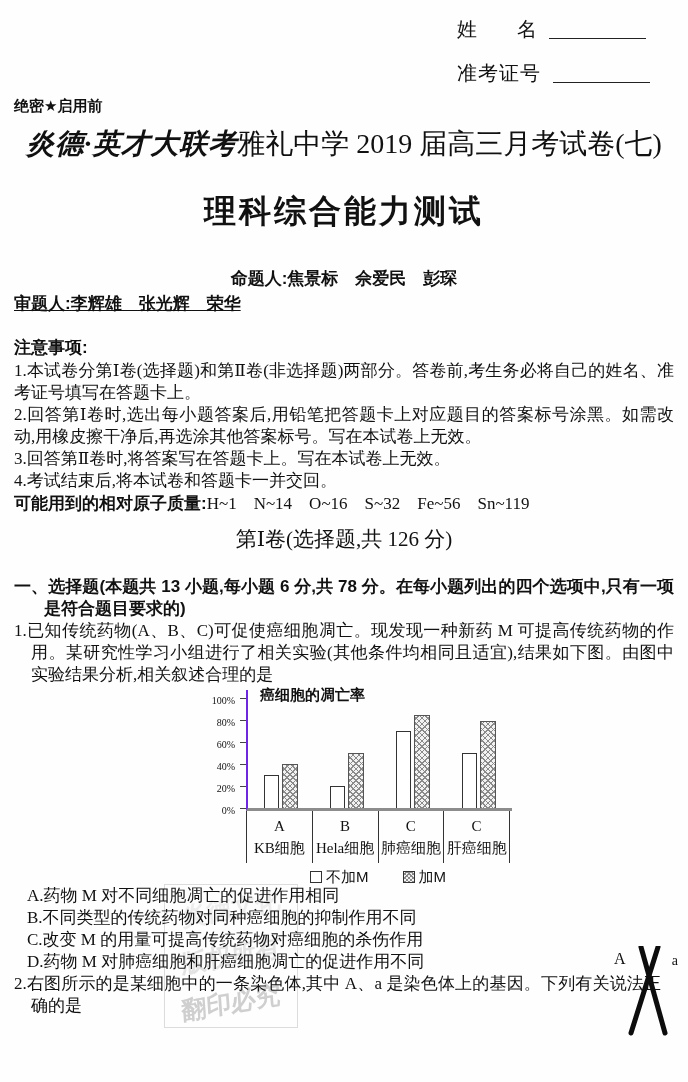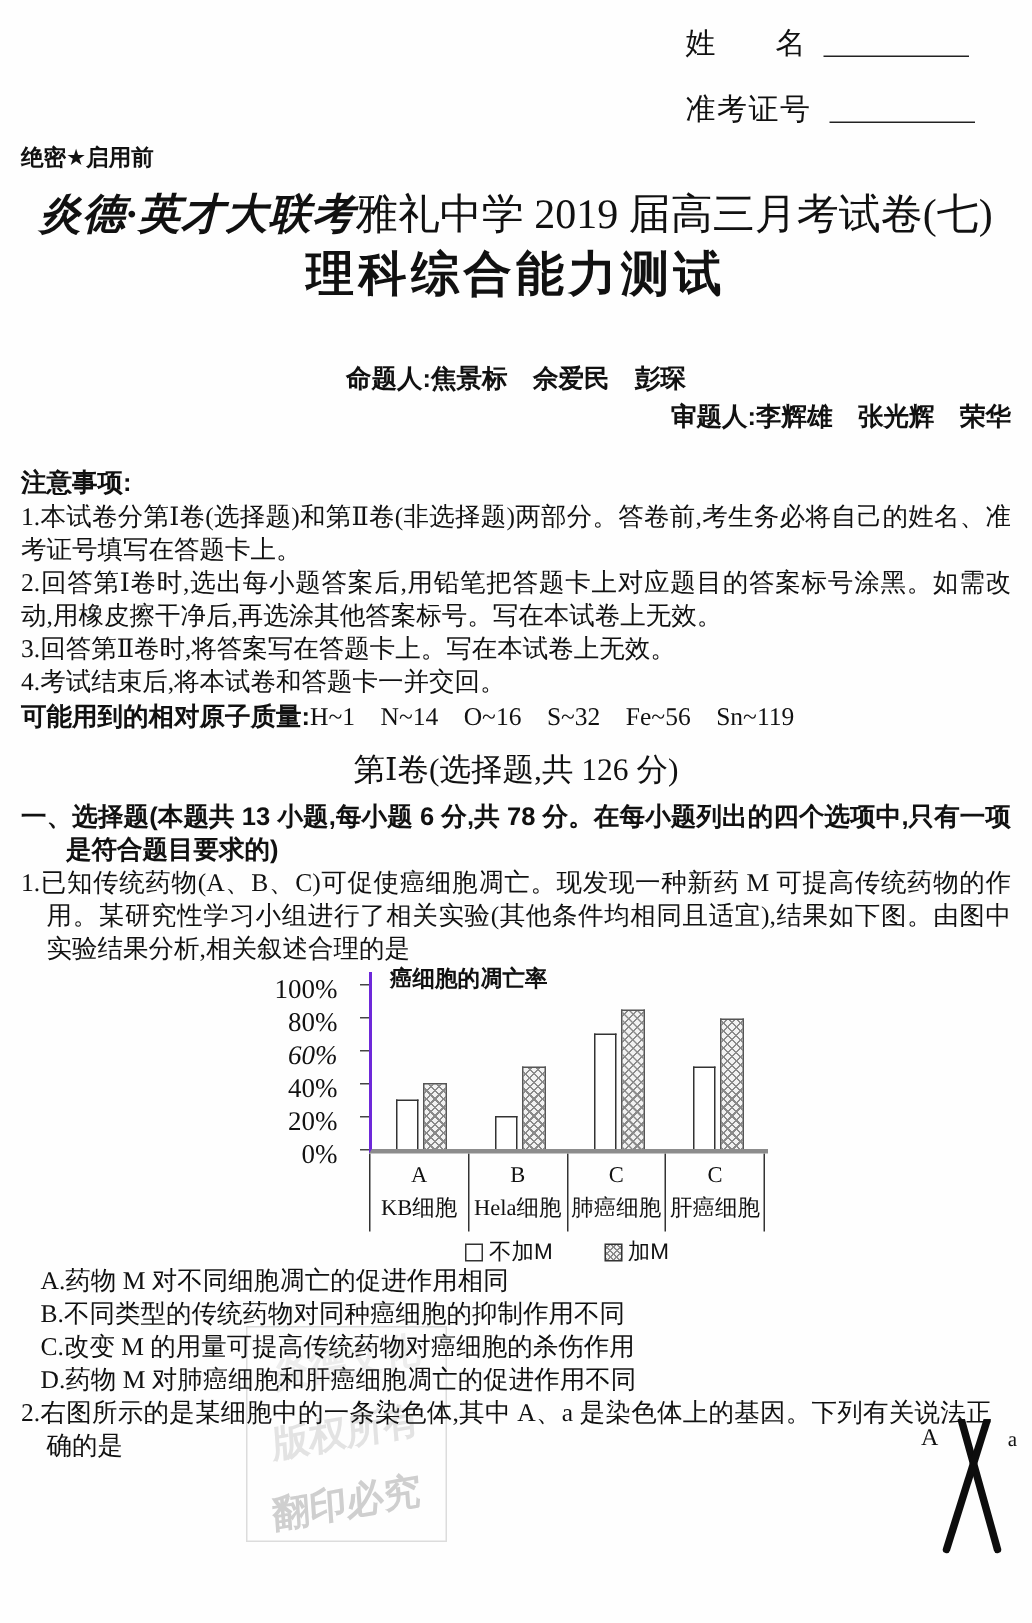--- a/index.html
+++ b/index.html
@@ -11,41 +11,41 @@
 
   
   .name-block{position:absolute;top:14px;right:16px;width:215px;font-size:20px;line-height:30px;}
   .name-row{margin-bottom:14px;white-space:nowrap;}
   .blank-line{display:inline-block;width:97px;border-bottom:1.5px solid #222;height:20px;vertical-align:-3px;margin-left:12px;}
   .spread{letter-spacing:1px;}
 
   .secrecy{font-weight:bold;font-size:15px;line-height:20px;}
   .series-title{margin-top:8px;text-align:center;font-size:28px;line-height:40px;white-space:nowrap;}
   .series-title .cursive{font-weight:bold;font-style:italic;letter-spacing:1px;}
-  .paper-title{text-align:center;font-size:32px;line-height:42px;font-weight:bold;letter-spacing:3px;font-family:Liberation Mono, monospace;}
+  .paper-title{margin-top:26px;text-align:center;font-size:32px;line-height:42px;font-weight:bold;letter-spacing:3px;}
   .setters{margin-top:34px;text-align:center;font-weight:bold;font-size:17px;line-height:25px;}
-  .reviewers{text-align:right;font-weight:bold;font-size:17px;line-height:25px;}
+  .reviewers{text-align:left;font-weight:bold;font-size:17px;line-height:25px;text-decoration:underline;}
 
   .notices-heading{margin-top:20px;font-weight:bold;font-size:17px;line-height:24px;}
   .notice-item{margin:0;}
   .atomic{line-height:24px;}
   .atomic .lbl{font-weight:bold;font-family:"Liberation Sans","DejaVu Sans",sans-serif;}
 
   .section-heading{margin-top:8px;text-align:center;font-size:21px;line-height:30px;}
-  .mc-heading{margin-top:6px;font-weight:bold;padding-left:30px;text-indent:-30px;}
+  .mc-heading{margin-top:22px;font-weight:bold;padding-left:30px;text-indent:-30px;}
   .q-stem{padding-left:17px;text-indent:-17px;}
   .q2-stem{width:630px;}
   .options{padding-left:13px;}
   .opt{line-height:22px;}
 
   
   .chart{margin:4px 0 0 186px;width:330px;position:relative;z-index:2;}
   .chart-body{display:flex;align-items:flex-end;}
   .yaxis{position:relative;width:46px;height:118px;}
-  .ytick-label{position:absolute;right:21px;font-size:18px;line-height:16px;}
+  .ytick-label{position:absolute;right:11px;font-size:10px;line-height:16px;}
   .chart-plot{position:relative;width:264px;height:118px;border-left:2px solid #6d28d9;border-bottom:3px solid #8c8c8c;}
   .chart-title{position:absolute;left:12px;top:-6px;font-weight:bold;font-size:15px;white-space:nowrap;}
   .ytick-mark{position:absolute;left:-8px;width:6px;height:1.5px;background:#444;}
   .bar-group{position:absolute;bottom:0;width:66px;display:flex;align-items:flex-end;justify-content:center;gap:3px;}
   .bar{box-sizing:border-box;}
   .bar.plain{width:15px;background:#fff;border:1.6px solid #333;border-bottom:none;}
   .bar.hatched{width:16px;border:1.6px solid #555;border-bottom:none;background-color:#f2f2f2;
      background-image:repeating-linear-gradient(45deg,#8a8a8a 0,#8a8a8a 1px,transparent 1px,transparent 4px),
                       repeating-linear-gradient(-45deg,#8a8a8a 0,#8a8a8a 1px,transparent 1px,transparent 4px);}
   .cats{margin-left:46px;width:264px;display:flex;}
@@ -129,21 +129,21 @@
     <div class="mc-heading sans just">一、选择题(本题共 13 小题,每小题 6 分,共 78 分。在每小题列出的四个选项中,只有一项是符合题目要求的)</div>
 
     <div class="q-stem just">1.已知传统药物(A、B、C)可促使癌细胞凋亡。现发现一种新药 M 可提高传统药物的作用。某研究性学习小组进行了相关实验(其他条件均相同且适宜),结果如下图。由图中实验结果分析,相关叙述合理的是</div>
 
     <div class="chart">
       <div class="chart-body">
         <div class="yaxis">
             <div class="ytick-label" style="bottom: -8px;">0%</div>
             <div class="ytick-label" style="bottom: 14px;">20%</div>
             <div class="ytick-label" style="bottom: 36px;">40%</div>
-            <div class="ytick-label" style="bottom: 58px; font-style: italic;">60%</div>
+            <div class="ytick-label" style="bottom: 58px;">60%</div>
             <div class="ytick-label" style="bottom: 80px;">80%</div>
             <div class="ytick-label" style="bottom: 102px;">100%</div>
           </div>
         <div class="chart-plot">
           <div class="chart-title">癌细胞的凋亡率</div>
         <div class="ytick-mark" style="bottom: -1px;"></div>
             <div class="ytick-mark" style="bottom: 21px;"></div>
             <div class="ytick-mark" style="bottom: 43px;"></div>
             <div class="ytick-mark" style="bottom: 65px;"></div>
             <div class="ytick-mark" style="bottom: 87px;"></div>

